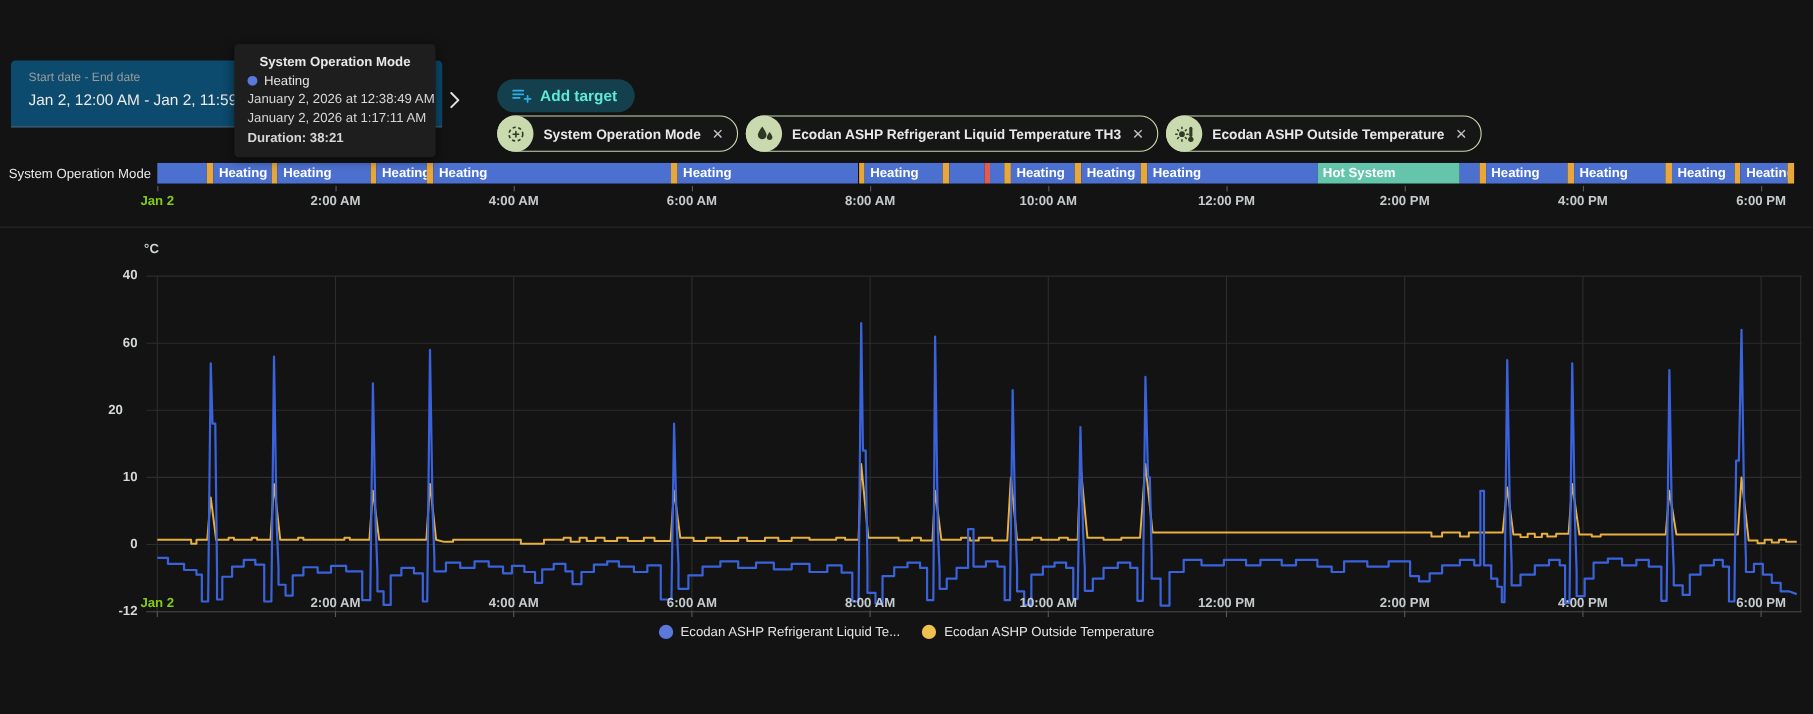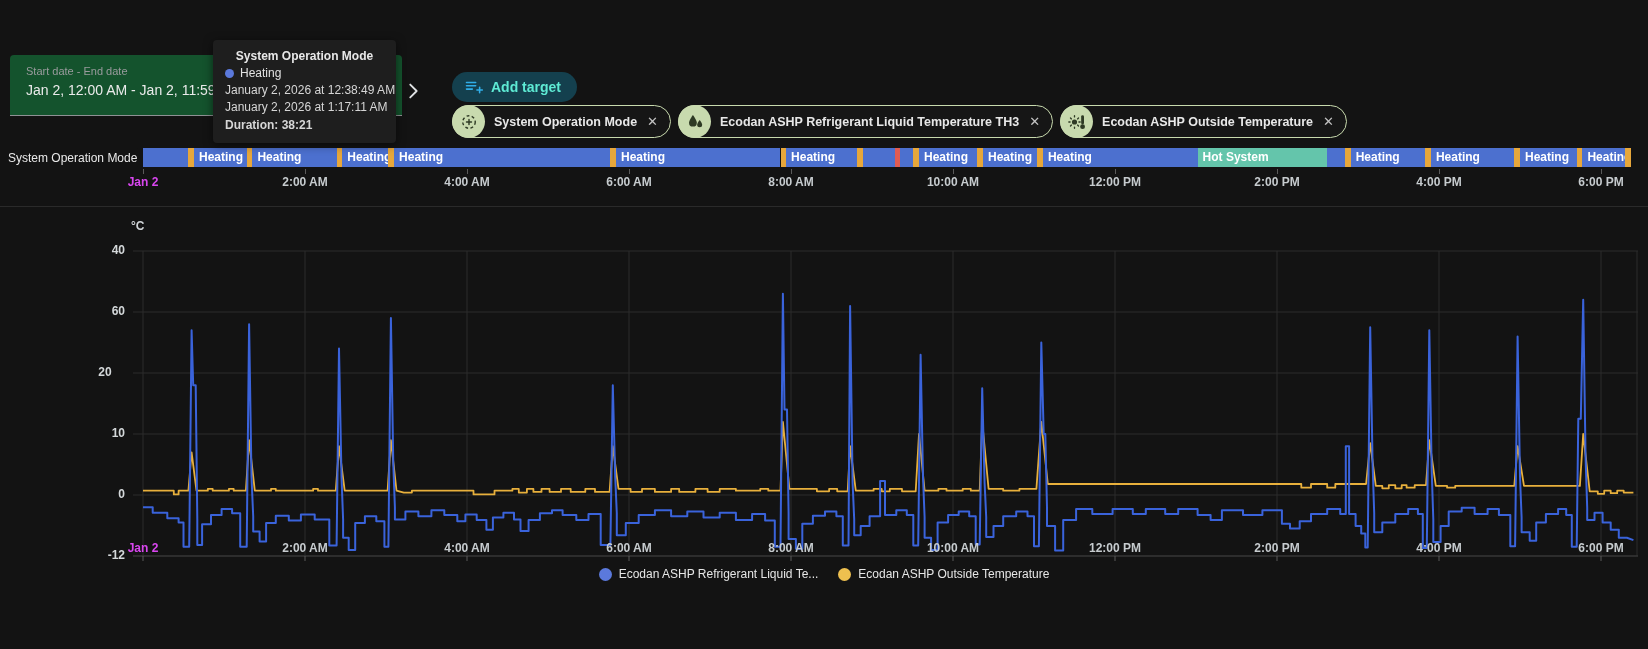--- a/index.html
+++ b/index.html
@@ -7,21 +7,21 @@
   .screen{position:relative;width:1648px;height:649px;background:#131313;overflow:hidden;
     font-family:"Liberation Sans",sans-serif;color:#e4e4e4;}
   
   .app-header{position:absolute;left:0;top:0;right:0;height:41px;background:#0e1f26;
     display:flex;align-items:center;padding:0 14px 0 24px;}
   .app-title{font-size:20px;font-weight:400;color:#e3e6e8;letter-spacing:.2px;}
   .header-spacer{flex:1;}
   .icon-btn{width:40px;height:40px;display:flex;align-items:center;justify-content:center;
     background:transparent;border:none;cursor:pointer;}
   
-  .date-field{position:absolute;left:10px;top:55px;width:392px;height:61px;background:#14532d;
+  .date-field{position:absolute;left:10px;top:55px;width:392px;height:61px;background:#0c4a6e;
     border-bottom:1px solid #8f9194;border-radius:4px 4px 0 0;padding:10px 16px 0 16px;cursor:text;}
   .date-label{font-size:11px;color:#999b9d;margin-bottom:5px;}
   .date-value{font-size:14px;color:#ebebeb;white-space:nowrap;overflow:hidden;}
   .next-btn{position:absolute;left:400px;top:79px;width:26px;height:26px;display:flex;
     align-items:center;justify-content:center;background:transparent;border:none;cursor:pointer;}
   
   .add-target{position:absolute;left:452px;top:72px;height:30px;border-radius:15px;
     background:#14404e;border:none;display:flex;align-items:center;gap:7px;padding:0 16px 0 12px;cursor:pointer;}
   .add-target span{color:#5eead4;font-size:14px;font-weight:700;}
   .target-chips{position:absolute;left:452px;top:105px;display:flex;gap:7px;}
@@ -43,21 +43,21 @@
   
   .entity-label{position:absolute;left:8px;top:151px;font-size:12px;color:#e9e9e9;white-space:nowrap;}
   .mode-bar{position:absolute;left:137px;top:148px;width:1496px;height:19px;background:#131313;
     border-radius:1px;overflow:hidden;}
   .seg{position:absolute;top:0;height:19px;overflow:hidden;}
   .seg span{display:block;font-size:12px;font-weight:700;color:#fff;line-height:19px;
     padding-left:5px;white-space:nowrap;}
   .tl-ticks{position:absolute;left:137px;top:175px;height:16px;width:1500px;}
   .tick-label{position:absolute;transform:translateX(-50%);font-size:12px;font-weight:700;
     color:#c6cbce;white-space:nowrap;}
-  .tick-label.major{color:#d946ef;}
+  .tick-label.major{color:#84cc16;}
   .tick-mark{position:absolute;top:-6px;width:1px;height:5px;background:#5a5a5a;}
   .section-divider{position:absolute;left:0;right:0;top:206px;height:1px;background:#2a2a2a;}
   
   .chart-svg{position:absolute;left:0;top:215px;}
   .y-unit{position:absolute;left:131px;top:219px;font-size:12px;font-weight:700;color:#cfd3d6;}
   .y-label{position:absolute;left:85px;width:40px;text-align:right;font-size:12px;
     font-weight:700;color:#d4d8da;}
   .x-labels{position:absolute;left:0;top:541px;width:1648px;height:16px;}
   .legend{position:absolute;left:0;top:567px;width:1648px;display:flex;justify-content:center;
     gap:20px;}

